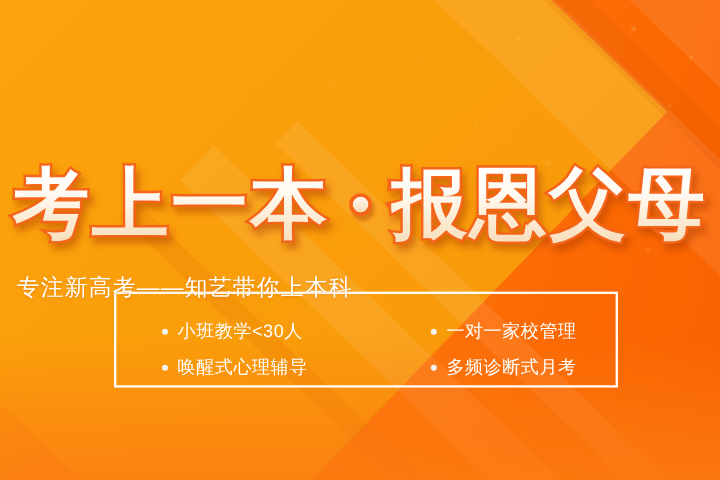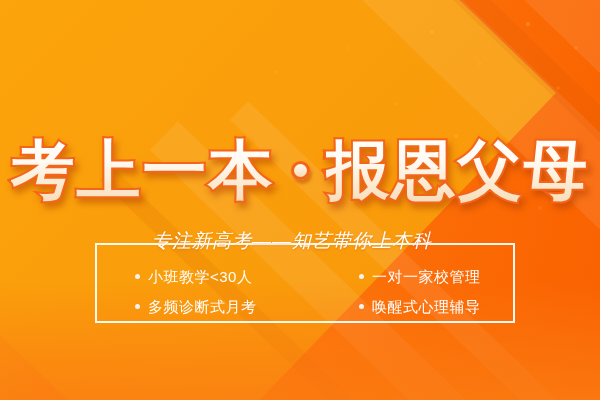--- a/index.html
+++ b/index.html
@@ -172,22 +172,20 @@
     box-sizing: border-box;
   }
 
   .subtitle-wrap {
     position: absolute;
     left: 0;
     right: 16px;
     top: 231px;
     display: flex;
     align-items: center;
-    justify-content: center;
-    font-style: italic;
   }
 
   .subtitle {
     font-size: 19px;
     font-weight: normal;
     color: #ffffff;
     letter-spacing: 1px;
     line-height: 1;
     padding: 0 14px;
     white-space: nowrap;
@@ -276,23 +274,23 @@
       <div class="bullet">
         <span class="dot"></span>
         <span>小班教学&lt;30人</span>
       </div>
       <div class="bullet">
         <span class="dot"></span>
         <span>一对一家校管理</span>
       </div>
       <div class="bullet">
         <span class="dot"></span>
+        <span>唤醒式心理辅导</span>
+      </div>
+      <div class="bullet">
+        <span class="dot"></span>
         <span>多频诊断式月考</span>
-      </div>
-      <div class="bullet">
-        <span class="dot"></span>
-        <span>唤醒式心理辅导</span>
       </div>
     </div>
 
   </div>
 <div style="position: absolute; left: 146px; top: 241px; width: 308px; height: 6px; z-index: 4;"></div>
   </div>
 
 </body></html>

